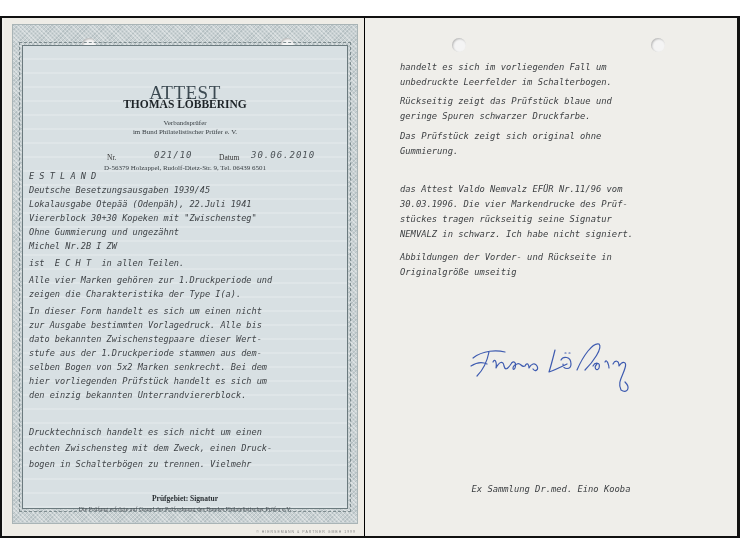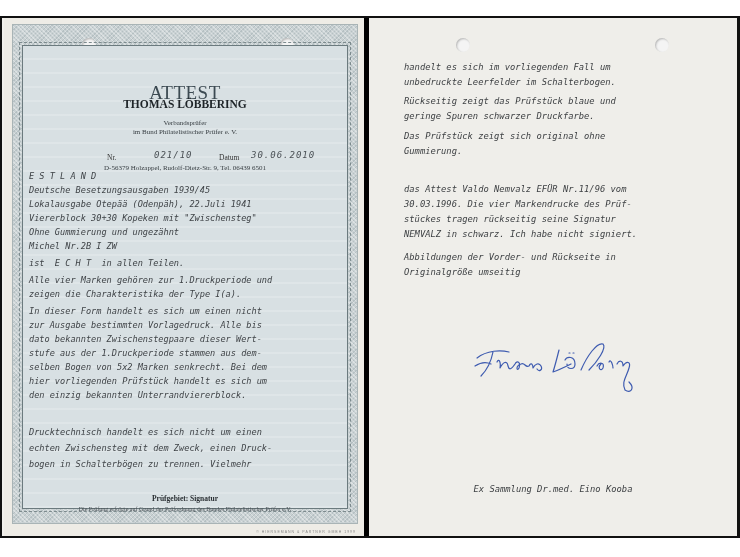--- a/index.html
+++ b/index.html
@@ -71,21 +71,21 @@
   }
   .cert-printer {
     position: absolute; right: 8px; bottom: 2px; font-family: "Liberation Sans", sans-serif;
     font-size: 3.5px; color: #888; letter-spacing: 1px;
   }
 
   
   .rev {
     position: absolute; left: 362px; top: 0; width: 373px; height: 518px;
     background: #efeeea;
-    border-left: 5px solid #000000;
+    border-left: 1px solid #000000;
   }
   .rev-text {
     position: absolute; left: 35px; width: 330px;
     font-family: "DejaVu Sans Mono", monospace; font-style: italic;
     font-size: 8.8px; color: #3c3f42; line-height: 14.3px; white-space: pre;
   }
   .signature {
     position: absolute; left: 102px; top: 318px; width: 180px; height: 60px;
   }
   .rev-collection {

